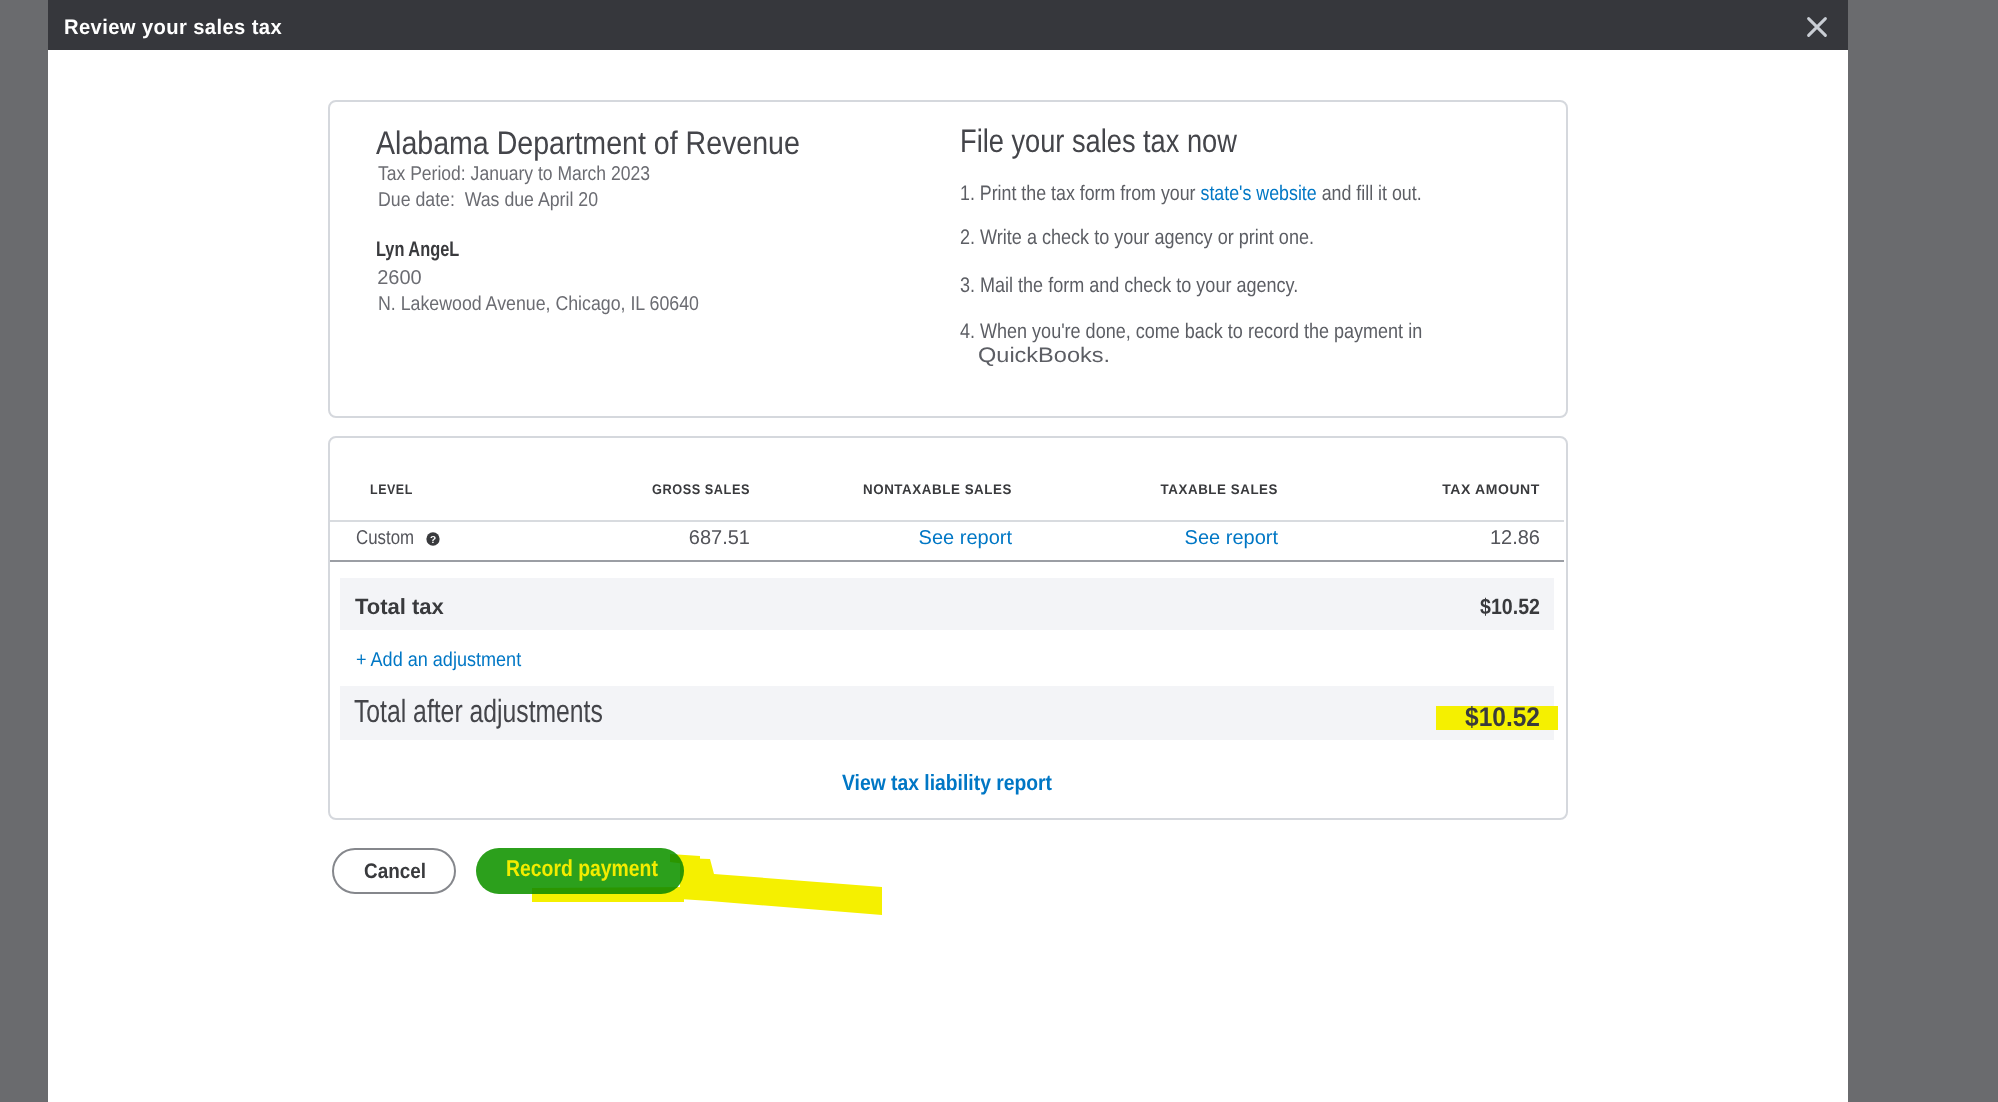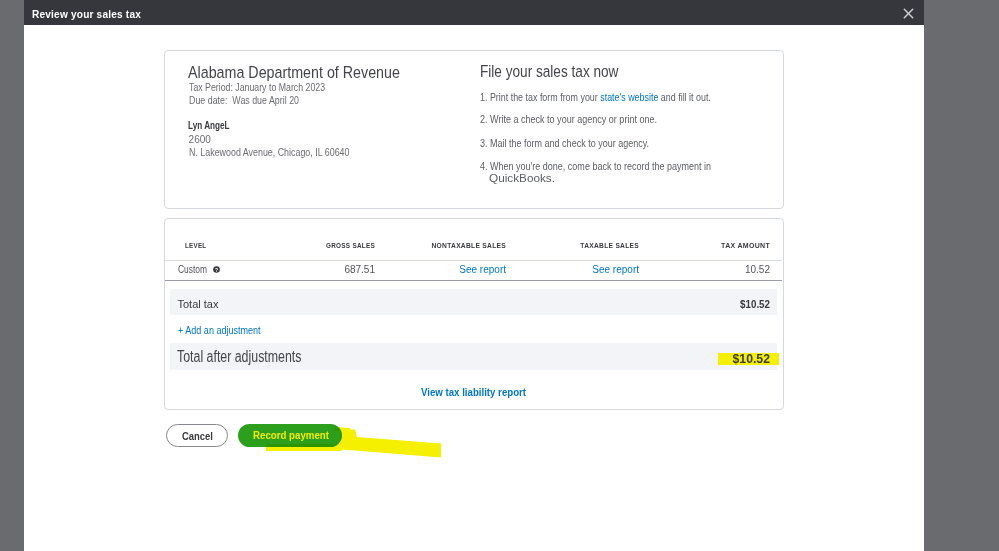--- a/index.html
+++ b/index.html
@@ -53,25 +53,25 @@
   <div class="line" style="left:165px;width:617px;top:260px;border-color:#d8dbdf"></div>
 
   <div class="t num" style="transform:scaleX(0.842);left:178px;top:264.9px">Custom</div>
   <svg class="abs" style="left:212.5px;top:266.2px" width="7" height="7" viewBox="0 0 8 8">
     <circle cx="4" cy="4" r="3.8" fill="#393a3d"></circle>
     <text x="4" y="6.3" font-size="5.8" font-weight="bold" fill="#fff" text-anchor="middle" font-family="Liberation Sans">?</text>
   </svg>
   <div class="t num tr" style="left:245px;width:130px;top:264.9px">687.51</div>
   <div class="t num tr lnk" style="left:376px;width:130px;top:264.9px">See report</div>
   <div class="t num tr lnk" style="left:509px;width:130px;top:264.9px">See report</div>
-  <div class="t num tr" style="left:640px;width:130px;top:264.9px">10.52</div>
+  <div class="t num tr" style="left:640px;width:130px;top:264.9px">12.86</div>
   <div class="line" style="left:165px;width:617px;top:280px;border-color:#9b9ea4"></div>
 
   <div class="band" style="top:289px;height:26px"></div>
-  <div class="t" style="left:177.5px;top:299.1px;font-size:11px;font-weight:normal;color:#393a3d">Total tax</div>
+  <div class="t" style="left:177.5px;top:299.1px;font-size:11px;font-weight:bold;color:#393a3d">Total tax</div>
   <div class="t tr" style="transform:scaleX(0.89);left:640px;width:130px;top:299.1px;font-size:11px;font-weight:bold;color:#393a3d">$10.52</div>
 
   <div class="t lnk" style="transform:scaleX(0.903);left:178px;top:325.9px;font-size:10px">+ Add an adjustment</div>
 
   <div class="band" style="top:343px;height:26.5px"></div>
   <div class="t" style="transform:scaleX(0.773);left:176.7px;top:348.7px;font-size:16px;color:#44454a">Total after adjustments</div>
   <div class="abs" style="left:718px;top:352.6px;width:61px;height:12px;background:#f5f000"></div>
   <div class="t tr" style="transform:scaleX(0.908);left:640px;width:130px;top:351.9px;font-size:13.5px;font-weight:bold;color:#393a3d">$10.52</div>
 
   <div class="t" style="transform:scaleX(0.878);left:420.5px;top:387.1px;font-size:11px;font-weight:bold;color:#0077c5">View tax liability report</div>

